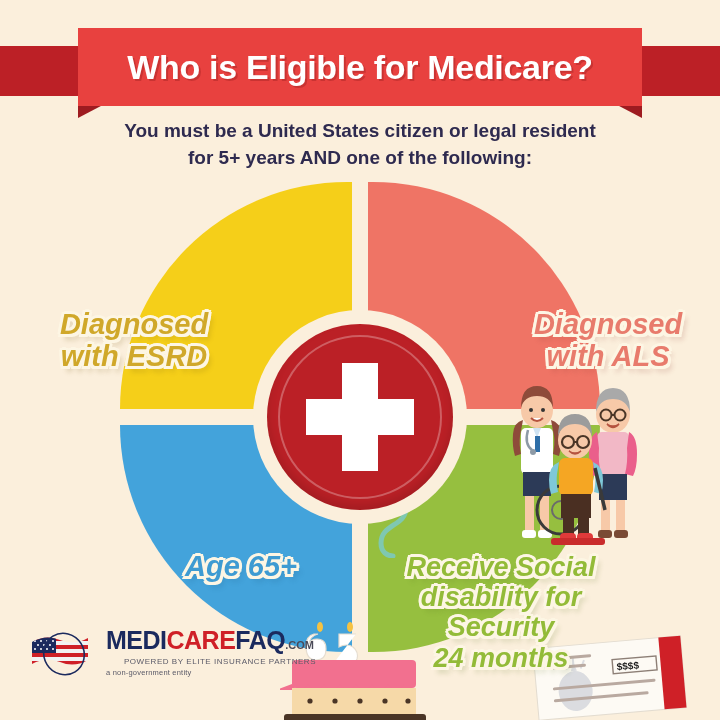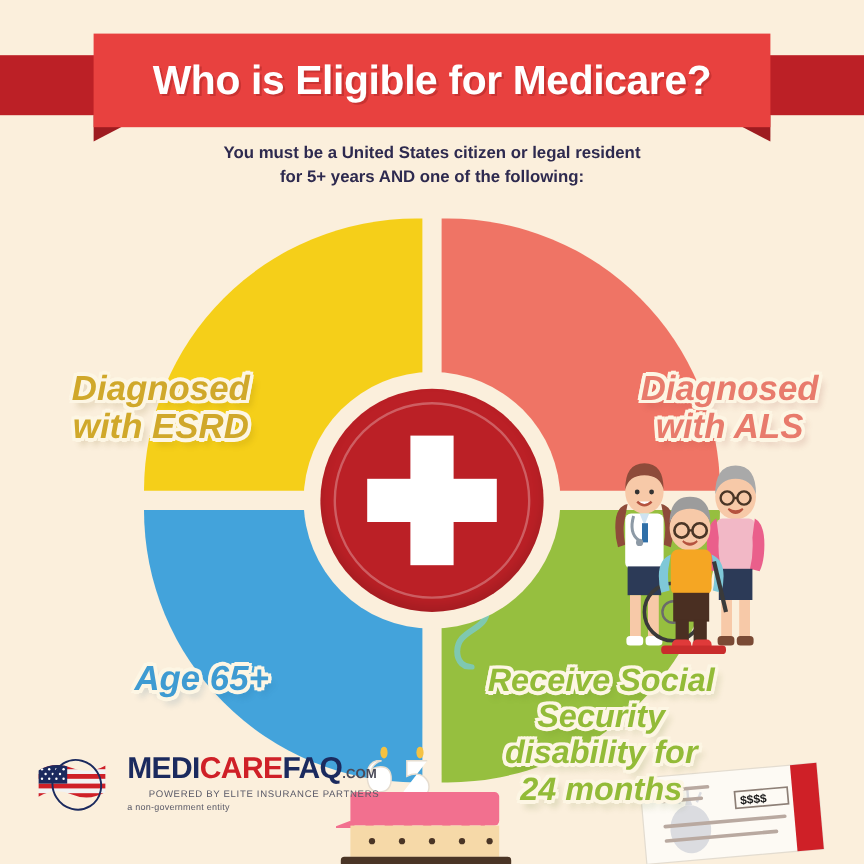--- a/index.html
+++ b/index.html
@@ -23,21 +23,21 @@
                display:flex;align-items:center;justify-content:center;text-align:center;}
   .ribbon-title{
     color:#ffffff;font-size:34px;font-weight:bold;letter-spacing:-0.3px;
     text-shadow:2px 2px 0 rgba(130,20,20,.30);
     font-family:"Liberation Sans", sans-serif;white-space:nowrap;
   }
 
   
   .subtitle{
     position:absolute;left:0;top:118px;width:720px;text-align:center;
-    color:#2e2a4f;font-size:14px;font-weight:bold;line-height:1.42;
+    color:#2e2a4f;font-size:19px;font-weight:bold;line-height:1.42;
   }
 
   
   .wheel{position:absolute;left:120px;top:182px;width:480px;height:470px;}
   .quad{position:absolute;width:232px;height:227px;}
   .q-tl{left:0;   top:0;   background:#f5cf19;border-radius:232px 0 0 0;}
   .q-tr{right:0;  top:0;   background:#ef7465;border-radius:0 232px 0 0;}
   .q-bl{left:0;   bottom:0;background:#43a3db;border-radius:0 0 0 232px;}
   .q-br{right:0;  bottom:0;background:#96bf3f;border-radius:0 0 232px 0;}
 
@@ -68,21 +68,21 @@
   .lbl-esrd{left:34px;top:308px;width:200px;text-align:center;font-size:29px;color:#d0a82a;
     text-shadow:
       -2.5px -2.5px 0 #fdf6e4, 2.5px -2.5px 0 #fdf6e4, -2.5px 2.5px 0 #fdf6e4, 2.5px 2.5px 0 #fdf6e4,
       0 -3px 0 #fdf6e4, 0 3px 0 #fdf6e4, -3px 0 0 #fdf6e4, 3px 0 0 #fdf6e4,
       4px 6px 5px rgba(120,90,20,.22);}
   .lbl-als{left:508px;top:308px;width:200px;text-align:center;font-size:29px;color:#e87b6c;
     text-shadow:
       -2.5px -2.5px 0 #fdf6e4, 2.5px -2.5px 0 #fdf6e4, -2.5px 2.5px 0 #fdf6e4, 2.5px 2.5px 0 #fdf6e4,
       0 -3px 0 #fdf6e4, 0 3px 0 #fdf6e4, -3px 0 0 #fdf6e4, 3px 0 0 #fdf6e4,
       4px 6px 5px rgba(150,70,60,.22);}
-  .lbl-age{left:112px;top:550px;width:220px;text-align:left;font-size:29px;color:#3e9bd2;
+  .lbl-age{left:131px;top:550px;width:220px;text-align:center;font-size:29px;color:#3e9bd2;
     text-shadow:
       -2.5px -2.5px 0 #fdf6e4, 2.5px -2.5px 0 #fdf6e4, -2.5px 2.5px 0 #fdf6e4, 2.5px 2.5px 0 #fdf6e4,
       0 -3px 0 #fdf6e4, 0 3px 0 #fdf6e4, -3px 0 0 #fdf6e4, 3px 0 0 #fdf6e4,
       4px 6px 5px rgba(30,90,130,.22);}
   .lbl-ssdi{left:376px;top:552px;width:250px;text-align:center;font-size:27px;color:#93bb38;
     text-shadow:
       -2.5px -2.5px 0 #fdf6e4, 2.5px -2.5px 0 #fdf6e4, -2.5px 2.5px 0 #fdf6e4, 2.5px 2.5px 0 #fdf6e4,
       0 -3px 0 #fdf6e4, 0 3px 0 #fdf6e4, -3px 0 0 #fdf6e4, 3px 0 0 #fdf6e4,
       4px 6px 5px rgba(90,120,30,.22);}
 
@@ -270,22 +270,22 @@
     <span>Diagnosed</span>
     <span>with ALS</span>
   </div>
 
   <div class="lbl lbl-age">
     <span>Age 65+</span>
   </div>
 
   <div class="lbl lbl-ssdi">
     <span>Receive Social</span>
+    <span>disability for</span>
     <span>Security</span>
-    <span>disability for</span>
     <span>24 months</span>
   </div>
 
   <div class="logo">
     <svg class="logo-flag" viewBox="0 0 72 48">
       <defs>
         <clipPath id="flagclip">
           <path d="M4 12 q14 -8 28 -2 q14 6 28 -2 l0 22 q-14 8 -28 2 q-14 -6 -28 2 z"></path>
         </clipPath>
       </defs>

